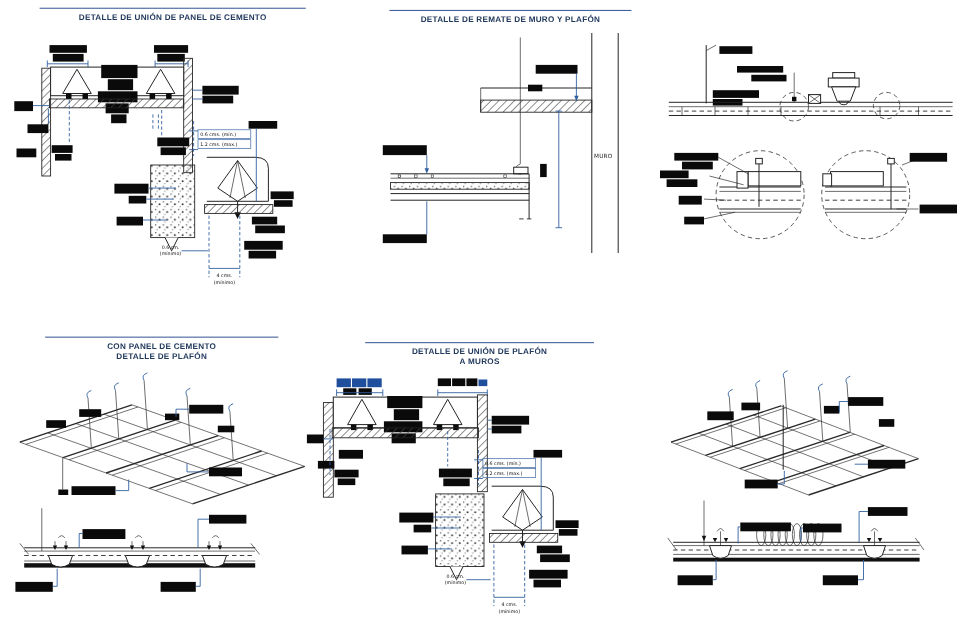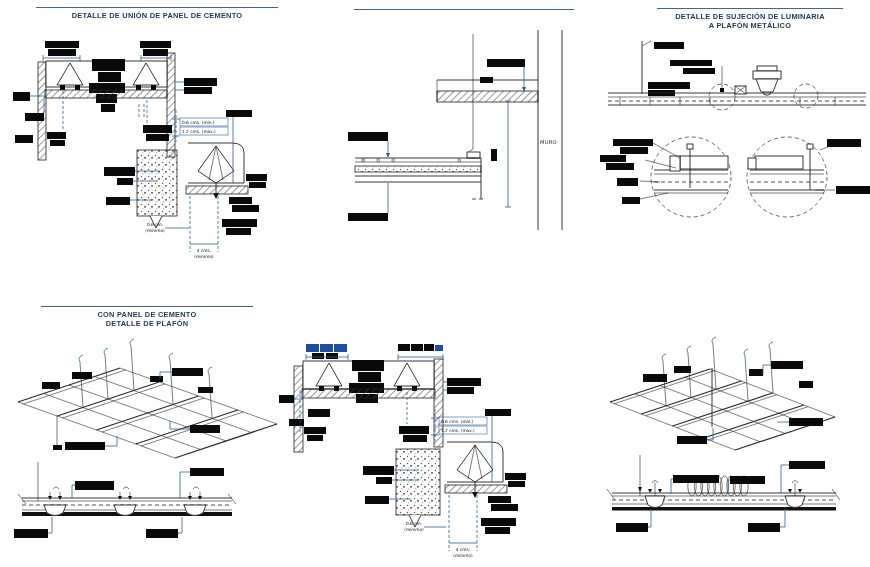--- a/index.html
+++ b/index.html
@@ -32,30 +32,31 @@
 <body>
 
 <div class="sheet">
 
   <div class="ptitle" style="left:32px;top:7px;width:250px">
     <div class="trule"></div>
     <div class="tline">DETALLE DE UNIÓN DE PANEL DE CEMENTO</div>
   </div>
   <div class="ptitle" style="left:350px;top:9px;width:228px">
     <div class="trule"></div>
-  </div>
-  <div class="ptitle" style="left:653px;top:8px;width:194px">
-    <div class="trule"></div>
-    <div class="tline">DETALLE DE SUJECIÓN DE LUMINARIA</div>
-    <div class="tline">A PLAFÓN METÁLICO</div>
+    <div class="tline">DETALLE DE REMATE DE MURO Y PLAFÓN</div>
   </div>
   <div class="ptitle" style="left:37px;top:306px;width:220px">
     <div class="trule"></div>
     <div class="tline">CON PANEL DE CEMENTO</div>
     <div class="tline">DETALLE DE PLAFÓN</div>
+  </div>
+  <div class="ptitle" style="left:328px;top:311px;width:216px">
+    <div class="trule"></div>
+    <div class="tline">DETALLE DE UNIÓN DE PLAFÓN</div>
+    <div class="tline">A MUROS</div>
   </div>
 
   <svg width="870" height="567" viewBox="0 0 870 567" style="position:absolute;left:0;top:0">
     <defs>
       <pattern id="hatch" width="5" height="5" patternUnits="userSpaceOnUse" patternTransform="rotate(45)">
         <line x1="0" y1="0" x2="0" y2="5" stroke="#444" stroke-width="1.1"></line>
       </pattern>
       <pattern id="stip" width="7" height="7" patternUnits="userSpaceOnUse">
         <circle cx="1.5" cy="1.5" r=".7" fill="#555"></circle>
         <circle cx="5" cy="3.8" r=".9" fill="#333"></circle>

